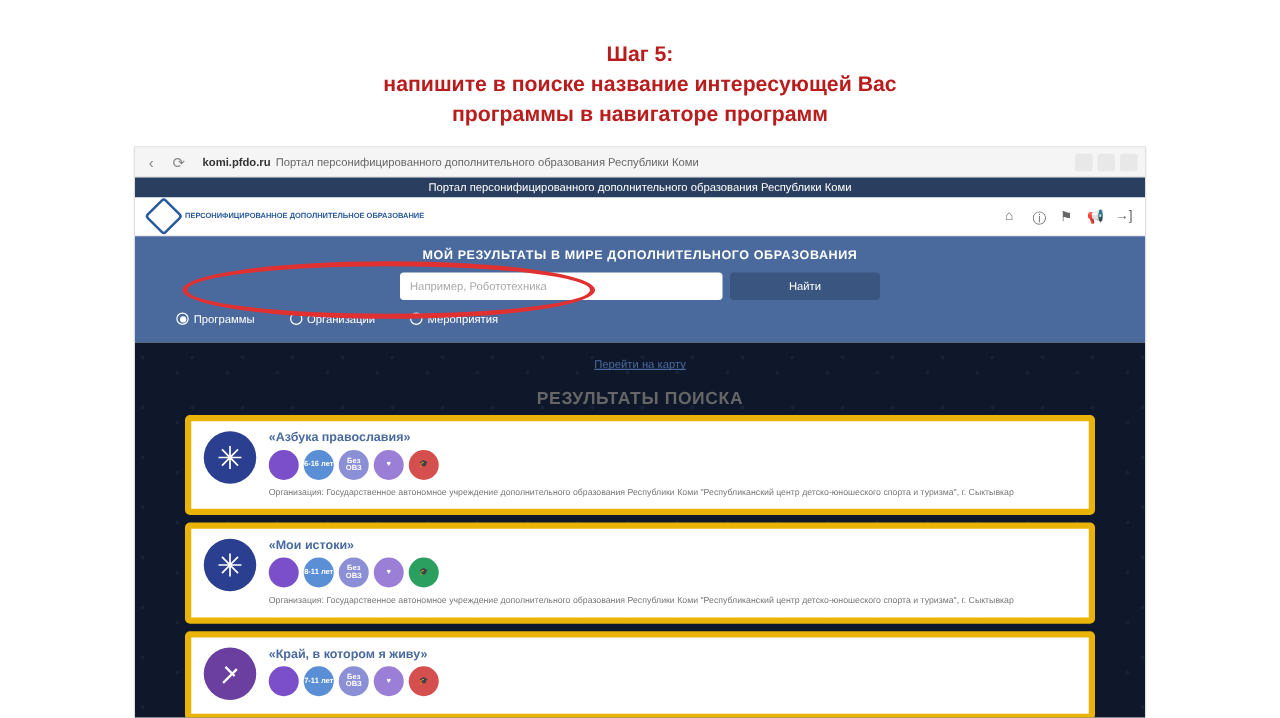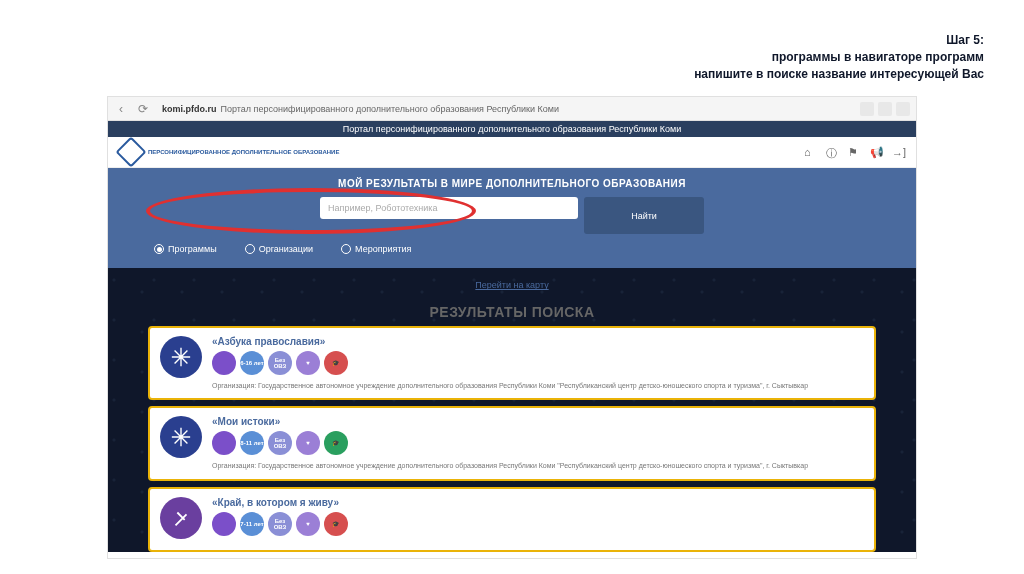--- a/index.html
+++ b/index.html
@@ -1,18 +1,18 @@
 <!DOCTYPE html>
 <html><head>
   <meta charset="utf-8">
   <style>
     * { box-sizing: border-box; margin: 0; padding: 0; }
     body { font-family: Arial, sans-serif; background: #fff; width: 1024px; height: 574px; overflow: hidden; }
     
-    .slide-title { text-align: right; font-weight: bold; font-size: 12px; line-height: 1.4; padding: 32px 40px 14px; color: #0f172a; }
+    .slide-title { text-align: center; font-weight: bold; font-size: 17px; line-height: 1.4; padding: 32px 40px 14px; color: #b91c1c; }
     
     .browser-frame { width: 810px; margin: 0 auto; border: 1px solid #e0e0e0; background: #fff; position: relative; }
     
     .browser-bar { height: 24px; background: #f5f5f5; display: flex; align-items: center; padding: 0 6px; gap: 8px; border-bottom: 1px solid #e0e0e0; }
     .browser-nav { width: 14px; height: 14px; display: flex; align-items: center; justify-content: center; color: #888; font-size: 12px; }
     .browser-url { flex: 1; font-size: 9px; color: #555; padding-left: 4px; display: flex; align-items: center; gap: 4px; }
     .browser-url .url-host { color: #333; font-weight: bold; }
     .browser-url .url-title { color: #666; }
     .browser-icons { display: flex; gap: 4px; }
     .browser-icons span { width: 14px; height: 14px; background: #e8e8e8; border-radius: 2px; }
@@ -24,37 +24,37 @@
     .logo-hex { width: 22px; height: 22px; background: #fff; border: 2px solid #2a5a9e; position: relative; transform: rotate(45deg); border-radius: 3px; }
     .logo-text { font-size: 6px; color: #2a5a9e; line-height: 1.1; font-weight: bold; }
     .topbar-icons { margin-left: auto; display: flex; gap: 10px; }
     .topbar-icons span { width: 12px; height: 12px; color: #666; font-size: 11px; }
     
     .hero { background: #4a6a9e; padding: 10px 0 14px; position: relative; }
     .hero-title { color: #fff; text-align: center; font-size: 10px; font-weight: bold; margin-bottom: 8px; letter-spacing: 0.5px; }
     .search-row { display: flex; justify-content: center; gap: 6px; padding: 0 30px; position: relative; }
     .search-input { width: 258px; height: 22px; border: none; border-radius: 3px; padding: 0 8px; font-size: 9px; background: #fff; color: #333; }
     .search-input::placeholder { color: #aaa; }
-    .btn-find { background: #3a5680; color: #fff; border: none; width: 120px; height: 37px; font-size: 9px; border-radius: 3px; cursor: pointer; }
+    .btn-find { background: #3a5680; color: #fff; border: none; width: 120px; height: 22px; font-size: 9px; border-radius: 3px; cursor: pointer; }
     .btn-advanced { background: #f39c12; color: #fff; border: none; width: 140px; height: 22px; font-size: 9px; border-radius: 3px; cursor: pointer; }
     
     .red-circle { position: absolute; width: 330px; height: 46px; border: 4px solid #e03030; border-radius: 50%; top: 20px; left: 38px; pointer-events: none; z-index: 10; }
     
-    .radio-row { display: flex; gap: 28px; padding: 10px 0 0 46px; color: #fff; font-size: 9px; }
+    .radio-row { display: flex; gap: 28px; padding: 10px 0 0 33px; color: #fff; font-size: 9px; }
     .radio-item { display: flex; align-items: center; gap: 4px; }
     .radio-dot { width: 10px; height: 10px; border: 1.5px solid #fff; border-radius: 50%; display: inline-flex; align-items: center; justify-content: center; }
     .radio-dot.checked::after { content: ''; width: 5px; height: 5px; background: #fff; border-radius: 50%; }
     
     .content-area { background: #0f172a; padding: 8px 40px 0; position: relative; }
     .bg-doodles { position: absolute; inset: 0; opacity: 0.08; background: radial-gradient(circle at 15% 30%, #88aadd 1px, transparent 2px), radial-gradient(circle at 85% 60%, #88aadd 1px, transparent 2px); background-size: 40px 40px; }
     
     .map-link { text-align: center; font-size: 9px; color: #4a6a9e; text-decoration: underline; padding: 4px 0 8px; position: relative; }
     .results-title { text-align: center; font-size: 14px; color: #666; font-weight: bold; padding: 6px 0; position: relative; letter-spacing: 0.5px; }
     
-    .card { background: #fff; border: 2px solid #eab308; border-radius: 4px; padding: 8px 10px; margin-bottom: 6px; display: flex; gap: 10px; position: relative; }
+    .card { background: #fff; border: 5px solid #eab308; border-radius: 4px; padding: 8px 10px; margin-bottom: 6px; display: flex; gap: 10px; position: relative; }
     .card-icon { width: 42px; height: 42px; border-radius: 50%; flex-shrink: 0; display: flex; align-items: center; justify-content: center; }
     .card-icon.blue { background: #2a3f8f; }
     .card-icon.purple { background: #6a3f9f; }
     .card-icon svg { width: 22px; height: 22px; }
     .card-body { flex: 1; }
     .card-title { font-size: 10px; color: #4a6a9e; font-weight: bold; margin-bottom: 4px; }
     .badges { display: flex; gap: 4px; margin-bottom: 6px; }
     .badge { width: 24px; height: 24px; border-radius: 50%; display: flex; align-items: center; justify-content: center; font-size: 6px; color: #fff; font-weight: bold; line-height: 1; text-align: center; }
     .badge.b1 { background: #7b4fc9; }
     .badge.b2 { background: #5a8fd6; }
@@ -62,22 +62,22 @@
     .badge.b4 { background: #9b7fd6; }
     .badge.b5 { background: #d64f4f; }
     .badge.b6 { background: #2a9f5f; }
     .card-org { font-size: 7px; color: #777; line-height: 1.3; }
   </style>
 </head>
 <body>
 
 <div class="slide-title">
   <div>Шаг 5:</div>
+  <div>напишите в поиске название интересующей Вас</div>
   <div>программы в навигаторе программ</div>
-  <div>напишите в поиске название интересующей Вас</div>
 </div>
 
 <div class="browser-frame">
   <div class="browser-bar">
     <div class="browser-nav">‹</div>
     <div class="browser-nav">⟳</div>
     <div class="browser-url">
       <span class="url-host">komi.pfdo.ru</span>
       <span class="url-title">Портал персонифицированного дополнительного образования Республики Коми</span>
     </div>

